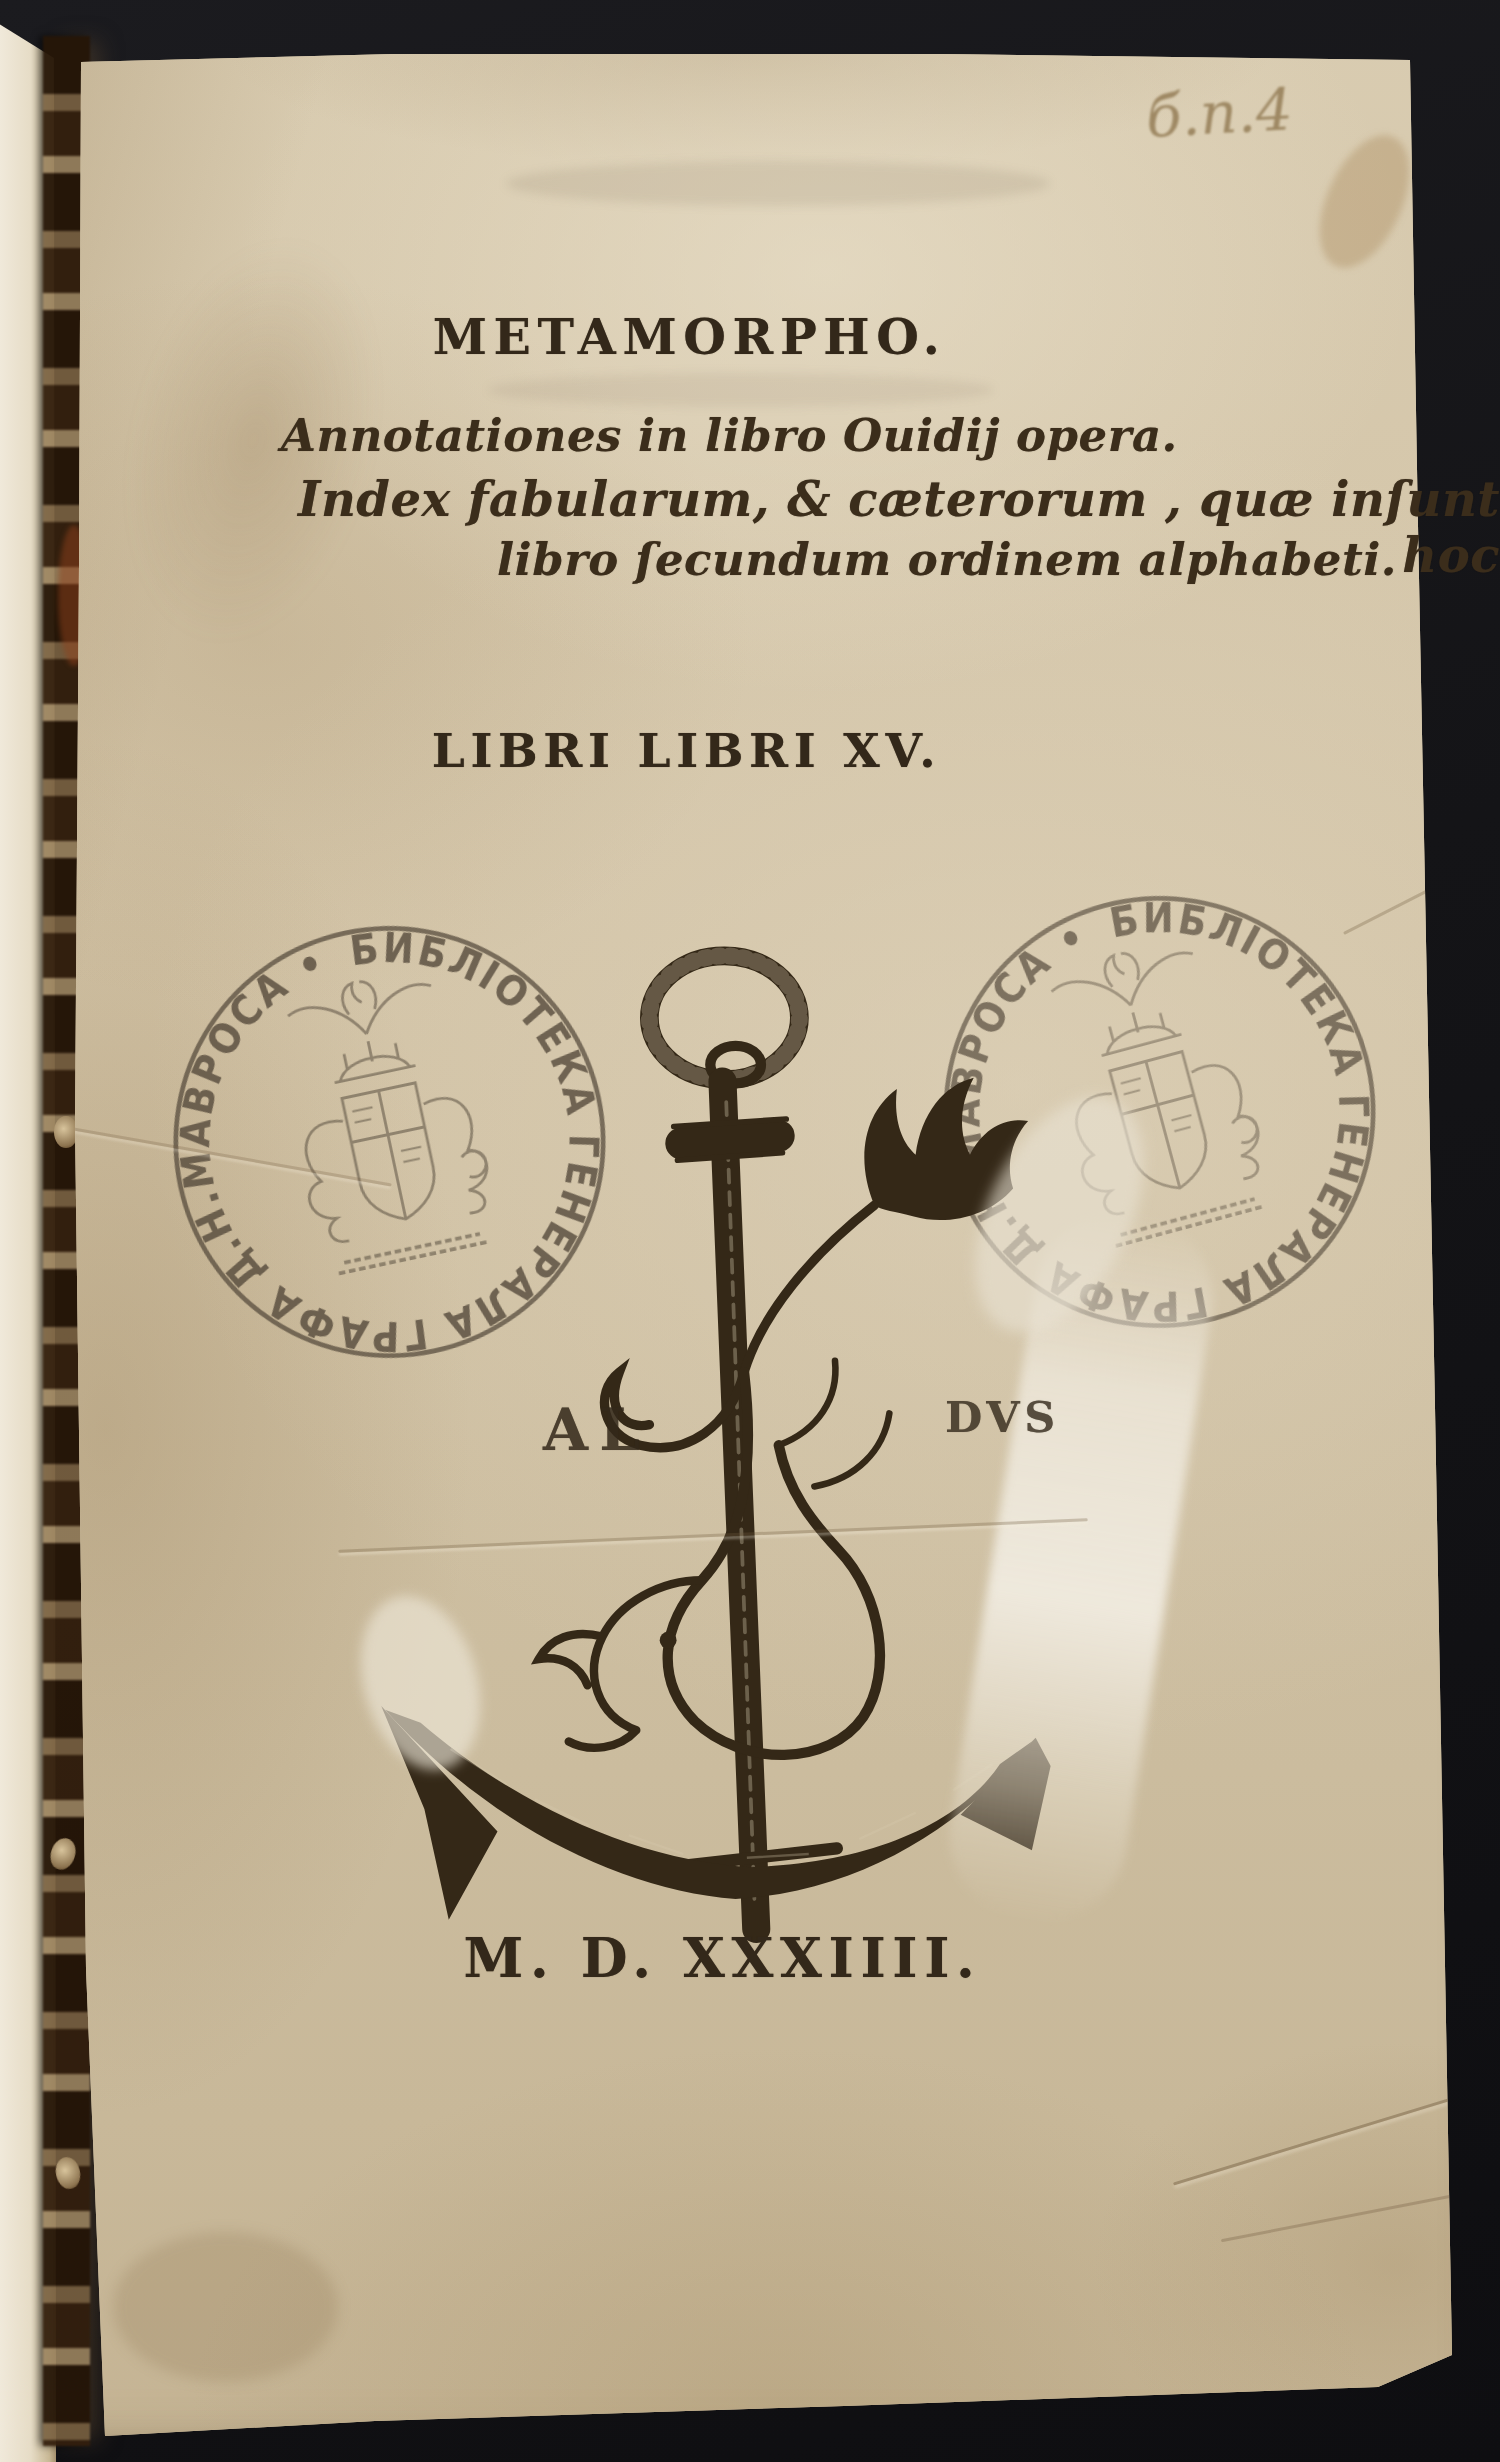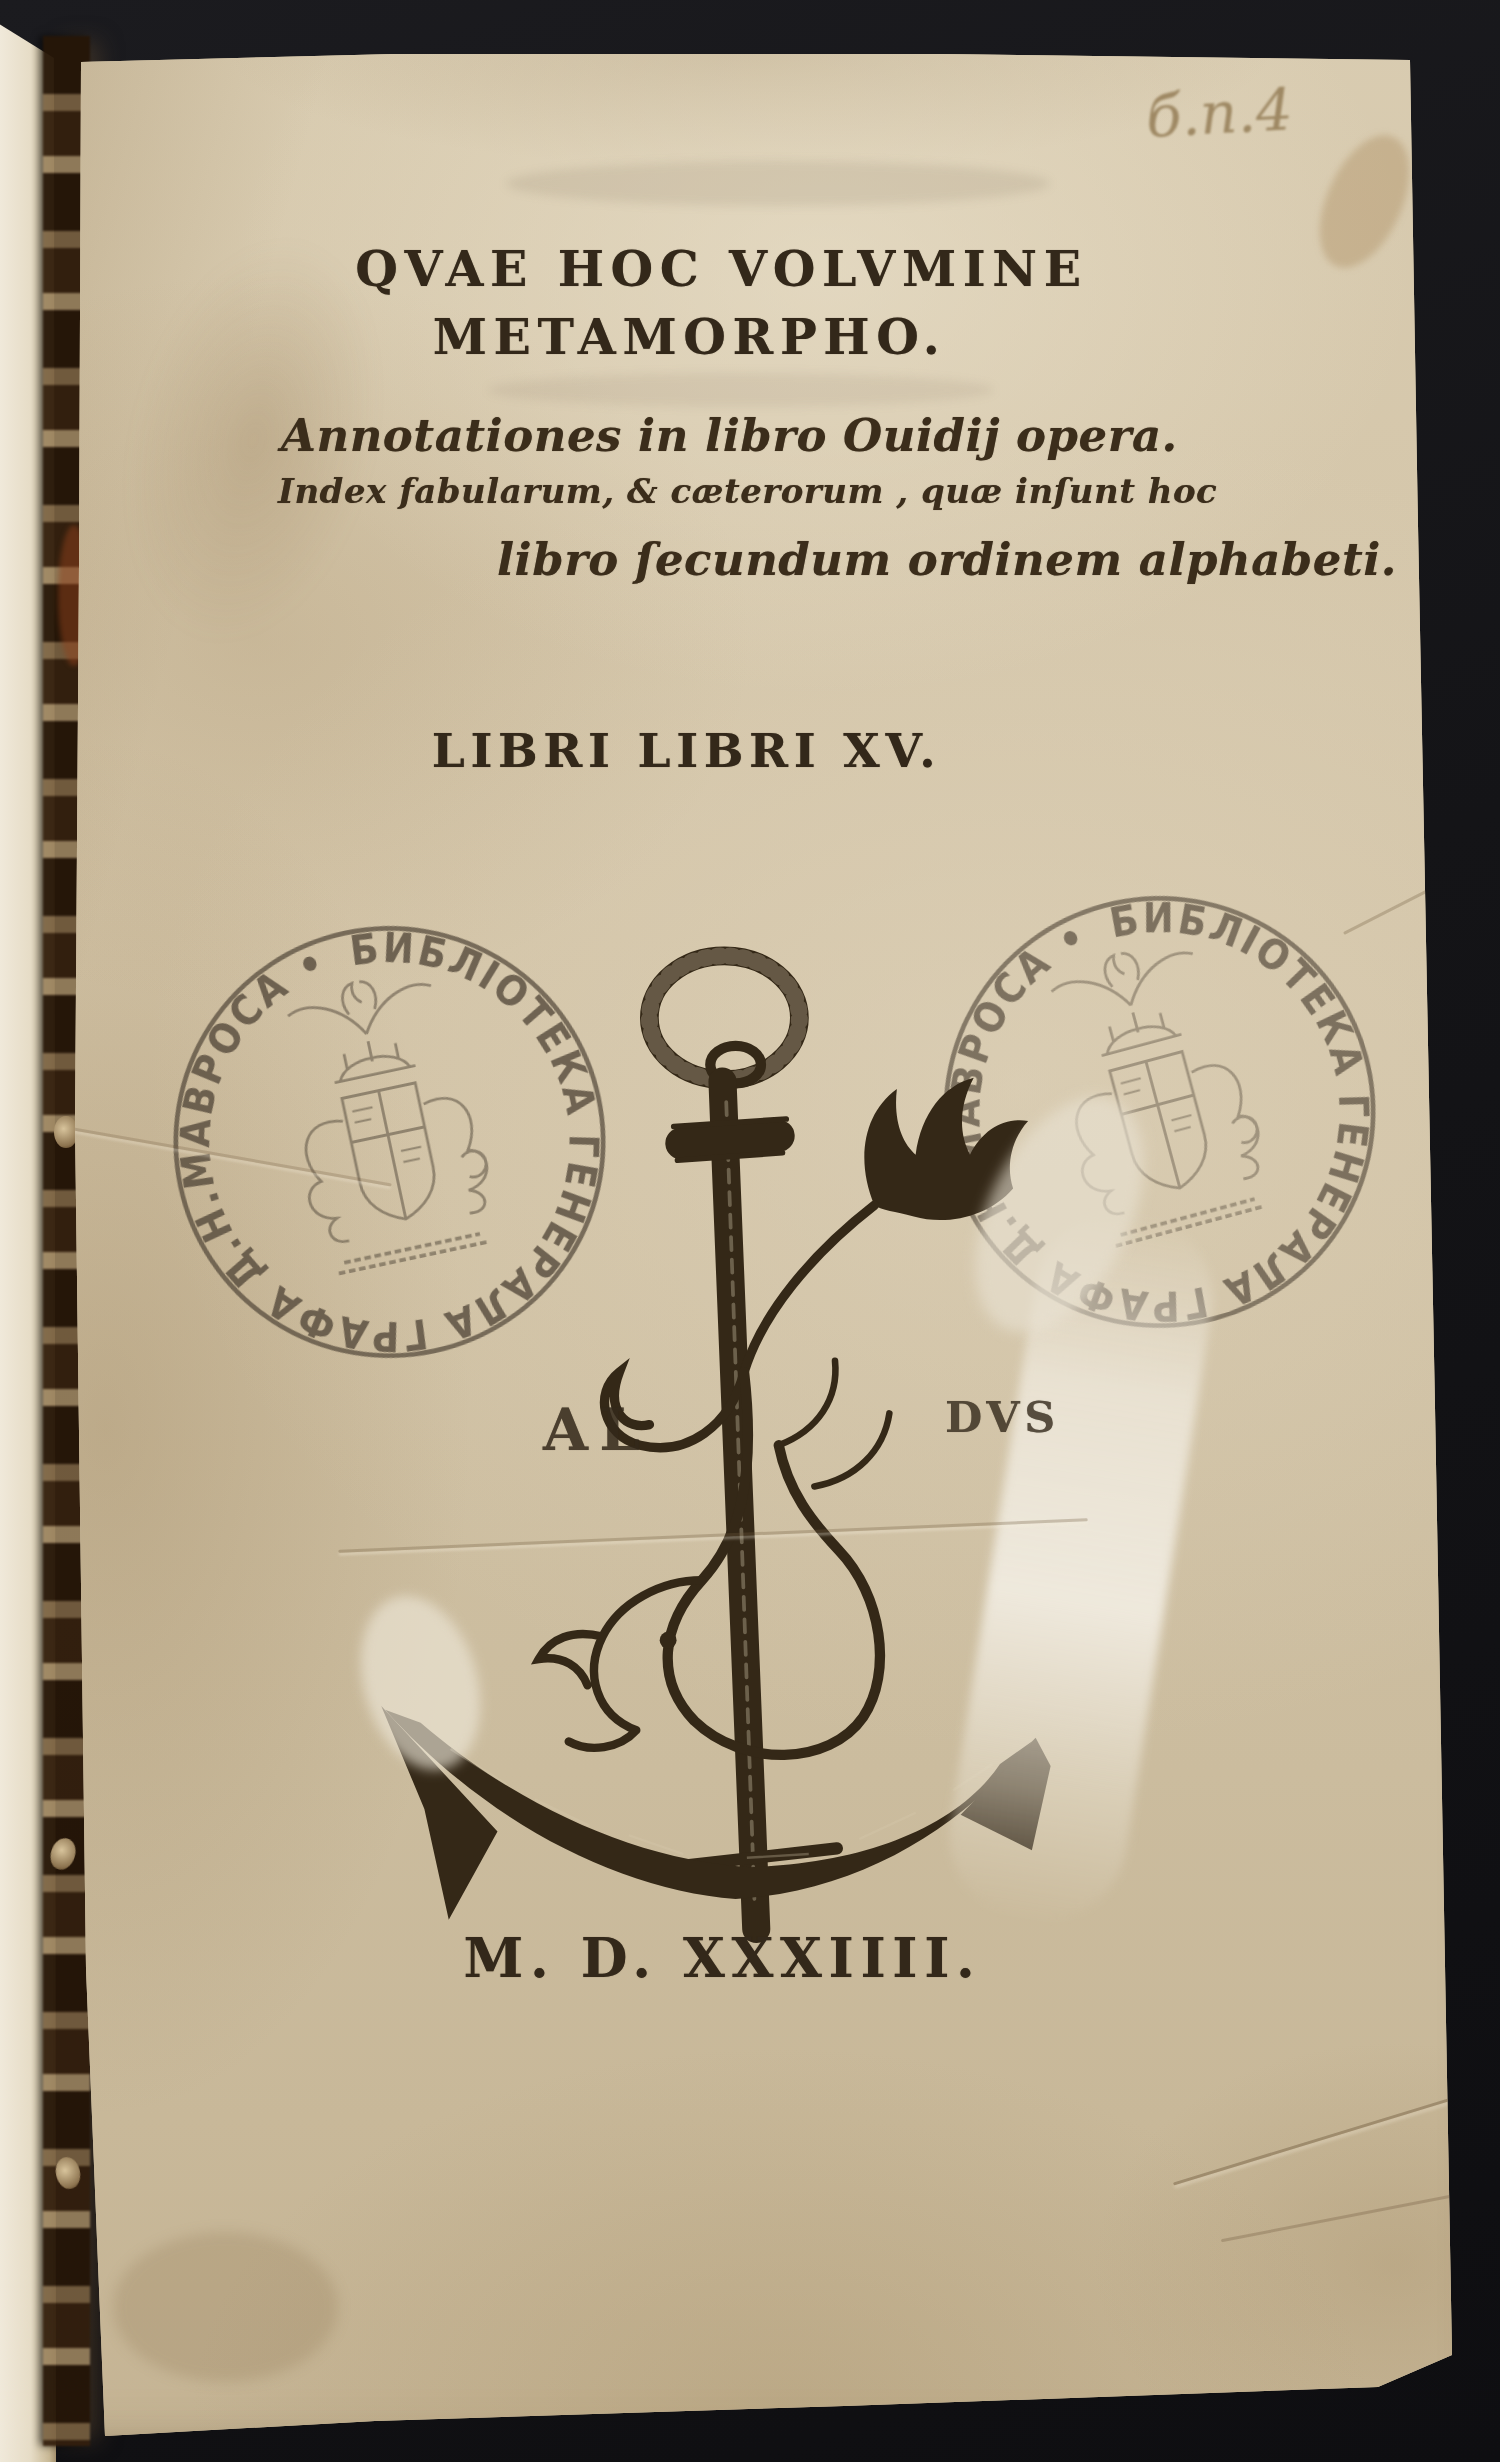--- a/index.html
+++ b/index.html
@@ -160,25 +160,24 @@
     <div class="abs" style="left:992px;top:1210px;width:178px;height:713px;border-radius:84px;transform:rotate(9deg);filter:blur(4.7px);background:linear-gradient(to bottom,rgba(236,230,216,0),rgba(238,232,219,.8) 25%,rgba(241,236,225,.92) 55%,rgba(230,222,204,.5) 82%,rgba(230,222,204,0));"></div>
     <div class="abs smudge" style="left:989px;top:1088px;width:141px;height:253px;background:rgba(233,227,212,.6);filter:blur(6.6px);transform:rotate(26deg);"></div>
     <div class="abs smudge" style="left:364px;top:1594px;width:113px;height:178px;background:rgba(236,230,215,.65);filter:blur(5.6px);transform:rotate(-16deg);"></div>
     <div class="abs crease" style="left:338px;top:1534px;width:750px;background:rgba(114,92,64,.3);box-shadow:0 2.8px 2.8px rgba(245,238,220,.4);transform:rotate(-2.4deg);"></div>
     <div class="abs crease" style="left:66px;top:1155px;width:328px;background:rgba(114,92,64,.26);box-shadow:0 2.8px 2.8px rgba(245,238,220,.35);transform:rotate(10deg);"></div>
     <div class="abs crease" style="left:1336px;top:900px;width:141px;background:rgba(114,92,64,.3);transform:rotate(-27deg);"></div>
     <div class="abs crease" style="left:1167px;top:2140px;width:291px;background:rgba(108,86,58,.42);box-shadow:0 2.8px 3.8px rgba(243,236,218,.45);transform:rotate(-17deg);"></div>
     <div class="abs crease" style="left:1219px;top:2217px;width:234px;background:rgba(108,86,58,.3);transform:rotate(-11deg);"></div>
   </div>
 
-  <div class="abs ink caps ctr" style="left:159px;top:240px;width:1125px;font-size:49px;letter-spacing:6.6px;">QVAE HOC VOLVMINE</div>
   <div class="abs ink caps ctr" style="left:127px;top:308px;width:1125px;font-size:49px;letter-spacing:6.6px;">METAMORPHO.</div>
 
   <div class="abs ink ital" style="left:281px;top:409px;font-size:45px;letter-spacing:0.5px;">Annotationes in libro Ouidij opera.</div>
-  <div class="abs ink ital" style="left:278px;top:471px;font-size:34px;letter-spacing:0.5px;">Index fabularum, &amp; cæterorum , quæ inſunt hoc</div>
+  <div class="abs ink ital" style="left:278px;top:471px;font-size:48px;letter-spacing:0.5px;text-align:right;">Index fabularum, &amp; cæterorum , quæ inſunt hoc</div>
   <div class="abs ink ital" style="left:497px;top:533px;font-size:45px;letter-spacing:0.5px;">libro ſecundum ordinem alphabeti.</div>
 
   <div class="abs ink caps ctr" style="left:124px;top:723px;width:1125px;font-size:47px;letter-spacing:5.6px;">LIBRI LIBRI XV.</div>
 
   <div class="abs ink caps" style="left:543px;top:1396px;font-size:58px;letter-spacing:11.3px;opacity:.85;">AL</div>
   <div class="abs ink caps" style="left:945px;top:1392px;font-size:43px;letter-spacing:4.7px;opacity:.8;">DVS</div>
 
   <div class="abs ink caps ctr" style="left:160px;top:1926px;width:1125px;font-size:54px;letter-spacing:6.6px;">M. D. XXXIIII.</div>
 
   <div class="abs hand" style="left:1146px;top:79px;font-size:58px;transform:rotate(-3deg);">б.п.4</div>

